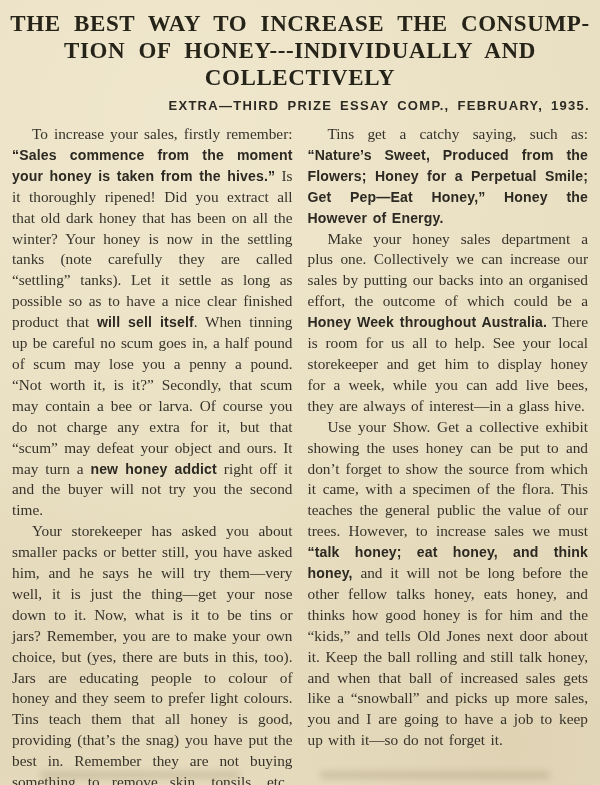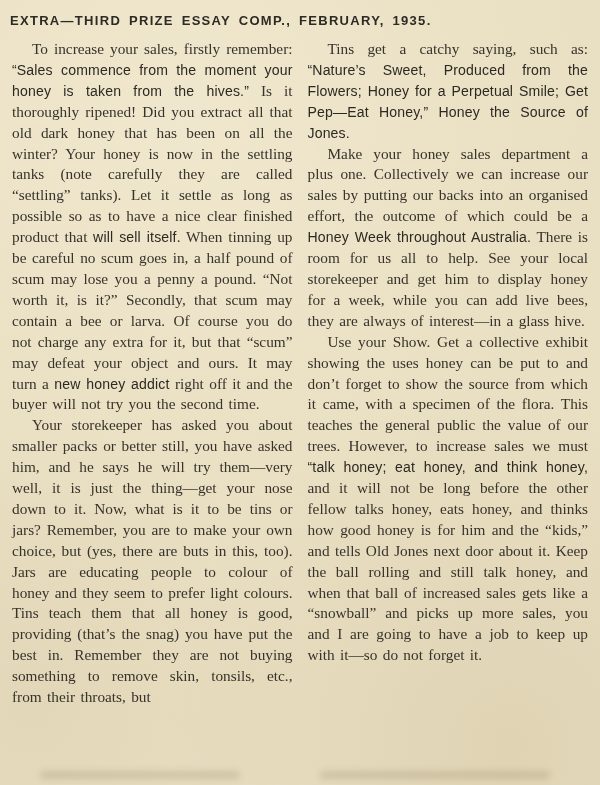--- a/index.html
+++ b/index.html
@@ -25,21 +25,21 @@
     font-weight: 700;
     font-size: 23px;
     line-height: 27px;
     letter-spacing: 0.6px;
     word-spacing: 7px;
     color: #262319;
   }
   .title .tline { display: block; }
   .subtitle {
     margin: 7px 0 9px;
-    text-align: left;
+    text-align: right;
     font-family: "Liberation Sans", sans-serif;
     font-weight: 700;
     font-size: 13px;
     letter-spacing: 1.3px;
     word-spacing: 3px;
     color: #2d2a23;
   }
   .columns {
     display: flex;
     gap: 15px;
@@ -51,49 +51,54 @@
     text-align: justify;
     text-indent: 20px;
     font-size: 15.3px;
     line-height: 20.9px;
     word-spacing: 1.5px;
     color: #37332b;
   }
   .para.noindent { text-indent: 0; }
   .b {
     font-family: "Liberation Sans", sans-serif;
-    font-weight: 400;
+    font-weight: 700;
     font-size: 0.92em;
     letter-spacing: 0.15px;
     color: #2c2922;
   }
   
   .smudge {
     position: absolute;
     height: 8px;
     border-radius: 4px;
     background: rgba(110,95,60,0.18);
     filter: blur(3px);
   }
   .smudge.s1 { left: 40px;  bottom: 6px; width: 200px; }
   .smudge.s2 { left: 320px; bottom: 6px; width: 230px; }
 </style>
 </head>
 <body>
 
 <div class="page">
+  <h1 class="title">
+    <span class="tline">THE BEST WAY TO INCREASE THE CONSUMP-</span>
+    <span class="tline">TION OF HONEY---INDIVIDUALLY AND</span>
+    <span class="tline">COLLECTIVELY</span>
+  </h1>
   <div class="subtitle">EXTRA—THIRD PRIZE ESSAY COMP., FEBRUARY, 1935.</div>
 
   <div class="columns">
     <div class="col">
         <p class="para"><span>To increase your sales, firstly remember: </span><span class="b">“Sales commence from the moment your honey is taken from the hives.”</span><span> Is it thoroughly ripened! Did you extract all that old dark honey that has been on all the winter? Your honey is now in the settling tanks (note carefully they are called “settling” tanks). Let it settle as long as possible so as to have a nice clear finished product that </span><span class="b">will sell itself</span><span>. When tinning up be careful no scum goes in, a half pound of scum may lose you a penny a pound. “Not worth it, is it?” Secondly, that scum may contain a bee or larva. Of course you do not charge any extra for it, but that “scum” may defeat your object and ours. It may turn a </span><span class="b">new honey addict</span><span> right off it and the buyer will not try you the second time.</span></p>
         <p class="para"><span>Your storekeeper has asked you about smaller packs or better still, you have asked him, and he says he will try them—very well, it is just the thing—get your nose down to it. Now, what is it to be tins or jars? Remember, you are to make your own choice, but (yes, there are buts in this, too). Jars are educating people to colour of honey and they seem to prefer light colours. Tins teach them that all honey is good, providing (that’s the snag) you have put the best in. Remember they are not buying something to remove skin, tonsils, etc., from their throats, but </span></p>
       </div>
     <div class="col">
-        <p class="para"><span>Tins get a catchy saying, such as: </span><span class="b">“Nature’s Sweet, Produced from the Flowers; Honey for a Perpetual Smile; Get Pep—Eat Honey,” Honey the Source of Jones.</span></p>
+        <p class="para"><span>Tins get a catchy saying, such as: </span><span class="b">“Nature’s Sweet, Produced from the Flowers; Honey for a Perpetual Smile; Get Pep—Eat Honey,” Honey the However of Energy.</span></p>
         <p class="para"><span>Make your honey sales department a plus one. Collectively we can increase our sales by putting our backs into an organised effort, the outcome of which could be a </span><span class="b">Honey Week throughout Australia.</span><span> There is room for us all to help. See your local storekeeper and get him to display honey for a week, while you can add live bees, they are always of interest—in a glass hive.</span></p>
         <p class="para"><span>Use your Show. Get a collective exhibit showing the uses honey can be put to and don’t forget to show the source from which it came, with a specimen of the flora. This teaches the general public the value of our trees. However, to increase sales we must </span><span class="b">“talk honey; eat honey, and think honey,</span><span> and it will not be long before the other fellow talks honey, eats honey, and thinks how good honey is for him and the “kids,” and tells Old Jones next door about it. Keep the ball rolling and still talk honey, and when that ball of increased sales gets like a “snowball” and picks up more sales, you and I are going to have a job to keep up with it—so do not forget it.</span></p>
       </div>
   </div>
 
   <div class="smudge s1"></div>
   <div class="smudge s2"></div>
 </div>
 
 </body></html>

